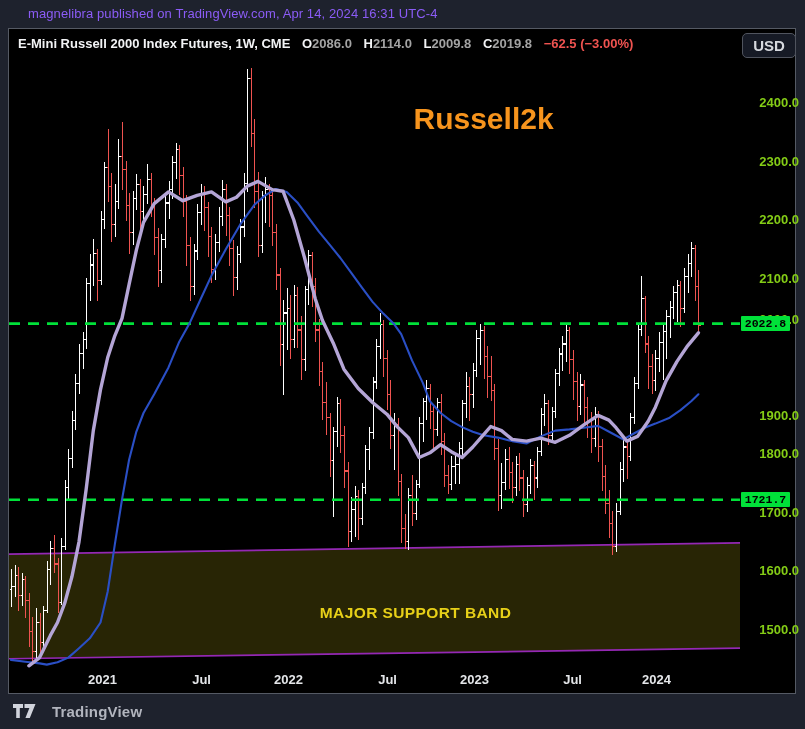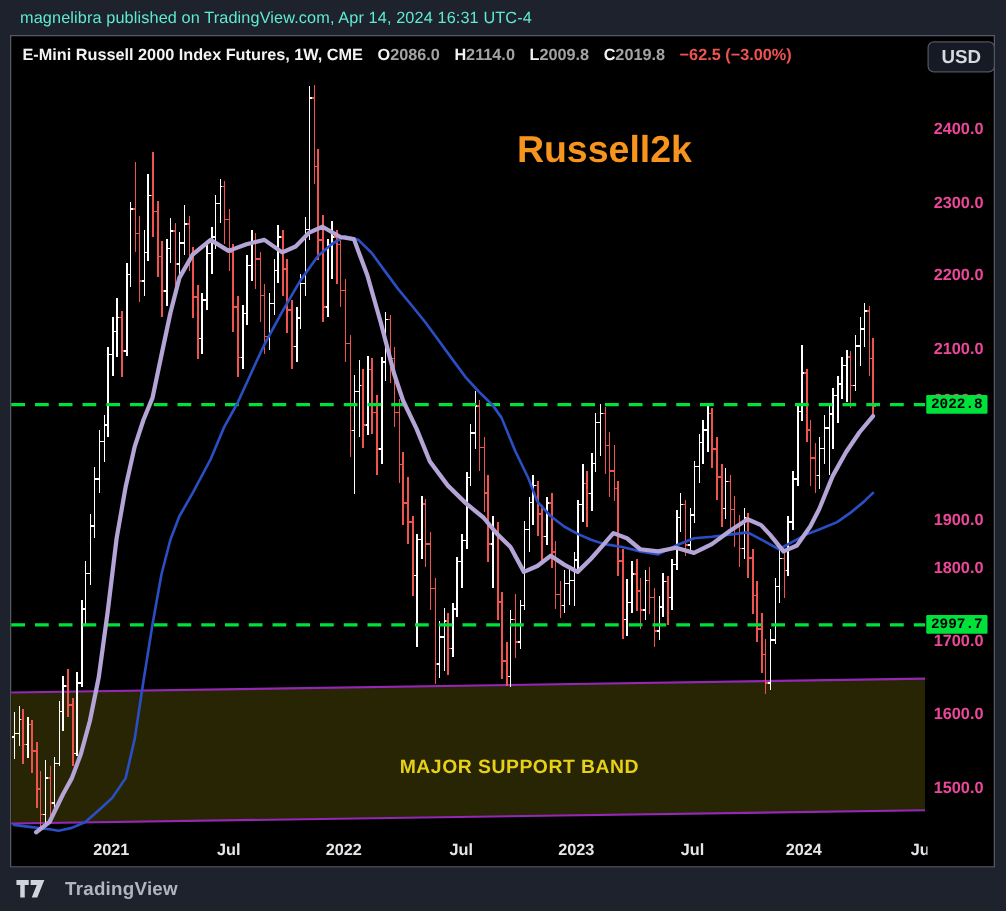--- a/index.html
+++ b/index.html
@@ -3,22 +3,22 @@
 <meta charset="utf-8">
 <style>
   html,body{margin:0;padding:0;}
   body{
     width:805px;height:729px;position:relative;overflow:hidden;
     background:#1e222d;
     font-family:"Liberation Sans",sans-serif;
     -webkit-font-smoothing:antialiased;
   }
   .top-bar{
-    position:absolute;left:16px;top:6px;
-    color:#5eead4;font-size:13px;letter-spacing:.1px;white-space:nowrap;
+    position:absolute;left:28px;top:6px;
+    color:#8b5cf6;font-size:13px;letter-spacing:.1px;white-space:nowrap;
   }
   .panel{
     position:absolute;left:8px;top:28px;width:788px;height:666px;
     background:#000;border:1px solid #555a64;box-sizing:border-box;
   }
   .chart-header{
     position:absolute;left:18px;top:36px;z-index:5;
     font-size:13px;font-weight:700;color:#f2f3f5;white-space:nowrap;
   }
   .chart-header .q-lbl{margin-left:8px;color:#f2f3f5;}
@@ -26,35 +26,35 @@
   .chart-header .q-chg{margin-left:8px;color:#ef5350;}
   .usd-btn{
     position:absolute;left:742px;top:33px;width:52px;height:23px;z-index:6;
     background:#161a25;border:1px solid #50545e;border-radius:5px;
     color:#d6d9de;font-size:15px;font-weight:700;
     display:flex;align-items:center;justify-content:center;cursor:pointer;
   }
   #plot{position:absolute;left:8px;top:28px;z-index:1;}
   .p-tick{
     position:absolute;left:747px;width:52px;height:16px;z-index:2;
-    color:#ec4899;font-size:13px;font-weight:700;line-height:16px;text-align:left;
+    color:#84cc16;font-size:13px;font-weight:700;line-height:16px;text-align:right;
   }
   .lvl-tag{
     position:absolute;left:741px;width:49px;height:15px;z-index:3;
     font-size:11.5px;font-weight:700;color:#000;text-align:center;line-height:15px;
     border-radius:1px;
     font-family:Liberation Mono, monospace;
   }
   #time-axis{
     position:absolute;left:9px;top:671px;width:733px;height:17px;
     overflow:hidden;z-index:2;
   }
   .t-tick{
     position:absolute;top:0;width:56px;height:17px;
-    color:#e4e6e9;font-size:13px;font-weight:700;text-align:center;line-height:17px;
+    color:#e4e6e9;font-size:13px;font-weight:700;text-align:right;line-height:17px;
   }
   .footer{
     position:absolute;left:13px;top:701px;height:20px;
     display:flex;align-items:center;gap:16px;z-index:5;
   }
   .footer .brand{color:#b2b5be;font-size:15px;font-weight:700;letter-spacing:.2px;}
 </style>
 </head>
 <body>
 
@@ -287,21 +287,21 @@
     <div class="p-tick" style="top: 271px;">2100.0</div>
     <div class="p-tick" style="top: 312px;">2000.0</div>
     <div class="p-tick" style="top: 368px; margin-top: 40px;">1900.0</div>
     <div class="p-tick" style="top: 446px;">1800.0</div>
     <div class="p-tick" style="top: 505px;">1700.0</div>
     <div class="p-tick" style="top: 563px;">1600.0</div>
     <div class="p-tick" style="top: 622px;">1500.0</div>
   </div>
 <div id="level-tags">
     <div class="lvl-tag" style="top: 316px; background: rgb(0, 225, 57);">2022.8</div>
-    <div class="lvl-tag" style="top: 492px; background: rgb(0, 225, 57);">2997.7</div>
+    <div class="lvl-tag" style="top: 492px; background: rgb(0, 225, 57);">1721.7</div>
   </div>
 <div id="time-axis">
     <div class="t-tick" style="left: 52px;">2021</div>
     <div class="t-tick" style="left: 146px;">Jul</div>
     <div class="t-tick" style="left: 238px;">2022</div>
     <div class="t-tick" style="left: 332px;">Jul</div>
     <div class="t-tick" style="left: 424px;">2023</div>
     <div class="t-tick" style="left: 517px;">Jul</div>
     <div class="t-tick" style="left: 606px;">2024</div>
     <div class="t-tick" style="left: 701px;">Jul</div>

